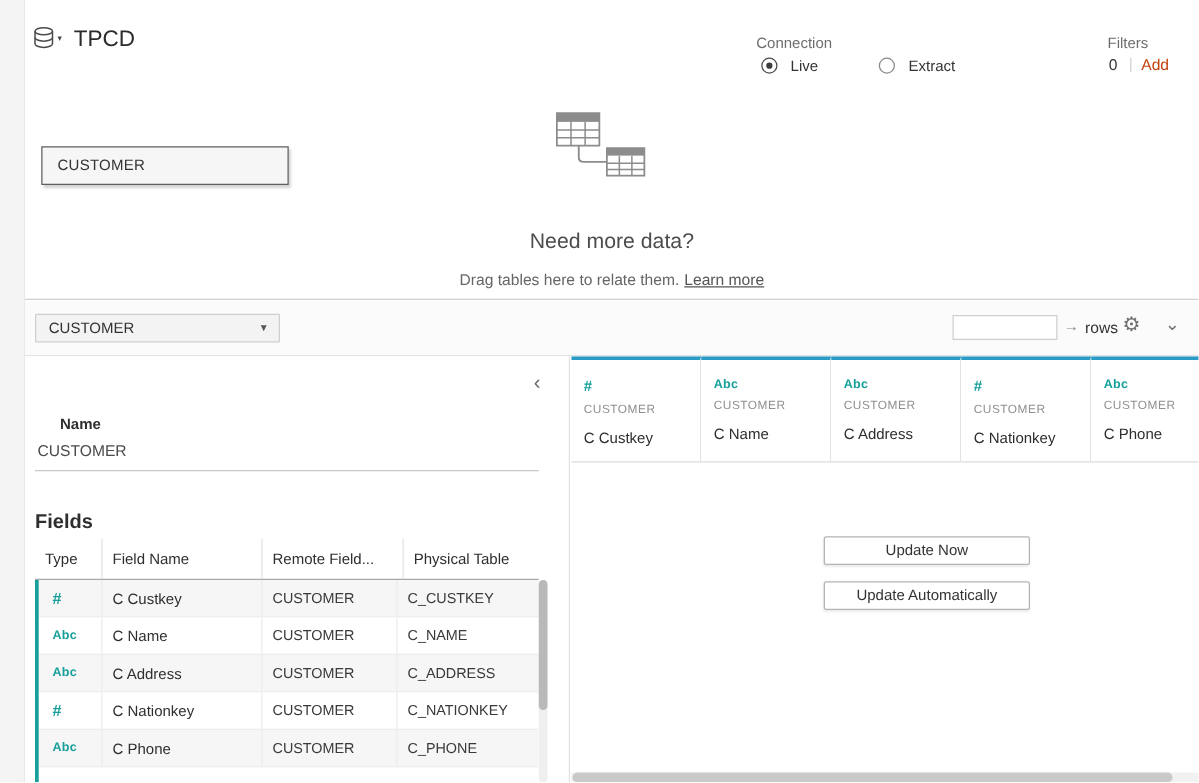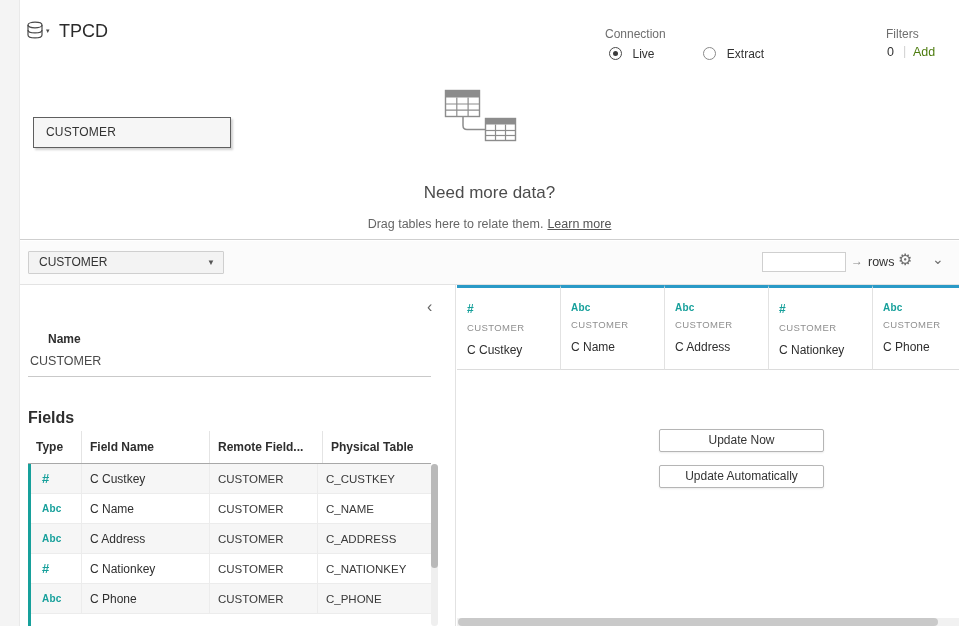--- a/index.html
+++ b/index.html
@@ -17,21 +17,21 @@
   .conn-label { position:absolute; left:605px; top:27px; font-size:12px; color:#6e6e6e; }
   .radio-row { position:absolute; left:609px; top:44px; height:15px; }
   .radio { display:inline-block; vertical-align:middle; width:13px; height:13px; border:1px solid #8a8a8a; border-radius:50%; background:#fff; position:relative; }
   .radio.checked { border-color:#4a4a4a; }
   .radio-dot { position:absolute; left:3px; top:3px; width:5px; height:5px; border-radius:50%; background:#3c3c3c; }
   .radio-label { display:inline-block; vertical-align:middle; font-size:12px; color:#333; margin:0 0 0 6px; }
   .radio-gap { display:inline-block; width:40px; }
   .filters-label { position:absolute; left:886px; top:27px; font-size:12px; color:#6e6e6e; }
   .filters-count { position:absolute; left:887px; top:45px; font-size:12.5px; color:#333; }
   .filters-sep { position:absolute; left:903px; top:44px; font-size:12.5px; color:#d2d2d2; }
-  .filters-add { position:absolute; left:913px; top:45px; font-size:12.5px; color:#4d7c0f; cursor:pointer; }
+  .filters-add { position:absolute; left:913px; top:45px; font-size:12.5px; color:#c2410c; cursor:pointer; }
 
   
   .canvas { position:absolute; left:20px; right:0; top:66px; height:174px; background:#fff; border-bottom:1px solid #cfcfcf; }
   .chip { position:absolute; left:13px; top:51px; width:198px; height:31px; background:#f6f6f6; border:1px solid #5f5f5f; box-shadow:2px 2px 2px rgba(0,0,0,0.18); font-size:12px; color:#333; line-height:29px; padding-left:12px; letter-spacing:.2px; cursor:pointer; }
   .illustration { position:absolute; left:417px; top:22px; }
   .empty-title { position:absolute; left:0; right:0; top:117px; text-align:center; font-size:17px; font-weight:500; color:#4c4c4c; }
   .empty-sub { position:absolute; left:0; right:0; top:151px; text-align:center; font-size:12.5px; color:#666; }
   .learn-more { color:#555; text-decoration:underline; margin-left:4px; cursor:pointer; }
 
   
@@ -46,21 +46,21 @@
 
   
   .meta-panel { position:absolute; left:20px; top:285px; width:436px; height:341px; background:#fff; border-right:1px solid #e2e2e2; }
   .collapse { position:absolute; left:407px; top:13px; font-size:16px; color:#666; cursor:pointer; }
   .name-label { position:absolute; left:8px; top:47px; font-size:12px; font-weight:bold; color:#2e2e2e;padding-left:20px; }
   .name-value { position:absolute; left:10px; top:69px; font-size:12.5px; color:#4a4a4a; }
   .name-underline { position:absolute; left:8px; top:91px; width:403px; border-top:1px solid #c9c9c9; }
   .fields-label { position:absolute; left:8px; top:124px; font-size:16px; font-weight:bold; color:#2e2e2e; }
   .fields-table { position:absolute; left:8px; top:146px; width:403px; }
   .mhead { display:flex; height:33px; border-bottom:1px solid #a8a8a8; }
-  .mhead .cell { font-size:12px; font-weight:bold; color:#2e2e2e; line-height:32px; padding-left:8px; border-right:1px solid #e4e4e4; overflow:hidden; white-space:nowrap; }
+  .mhead .cell { font-size:12px; font-weight:normal; color:#2e2e2e; line-height:32px; padding-left:8px; border-right:1px solid #e4e4e4; overflow:hidden; white-space:nowrap; }
   .mhead .cell:last-child { border-right:none; }
   .c-type { width:54px; }
   .c-name { width:128px; }
   .c-table { width:108px; }
   .c-remote { width:113px; }
   .mrows { border-left:3px solid #17a09b; overflow:hidden; }
   .mrow { display:flex; height:30px; align-items:center; border-bottom:1px solid #ececec; background:#fff; cursor:default; }
   .mrow:nth-child(odd) { background:#f6f6f6; }
   .mrow .cell { padding-left:8px; border-right:1px solid #ececec; height:100%; display:flex; align-items:center; overflow:hidden; white-space:nowrap; }
   .mrow .cell:last-child { border-right:none; }

